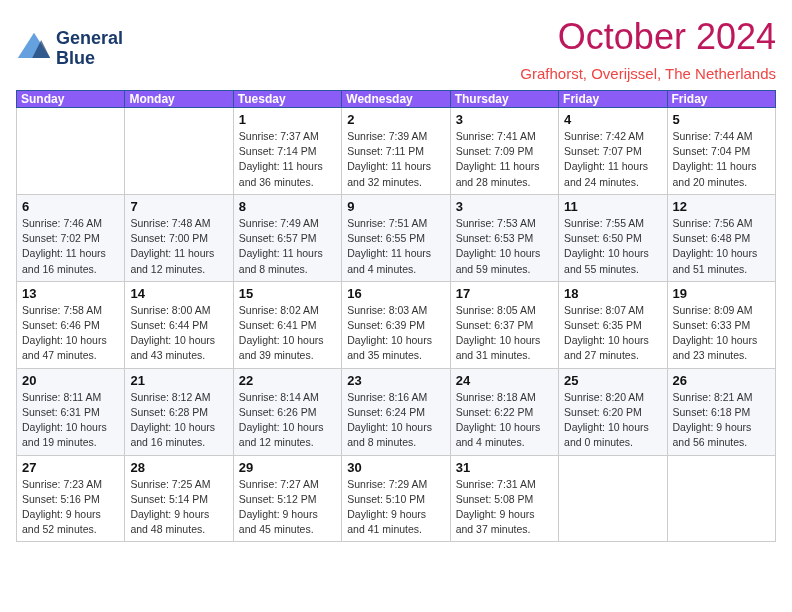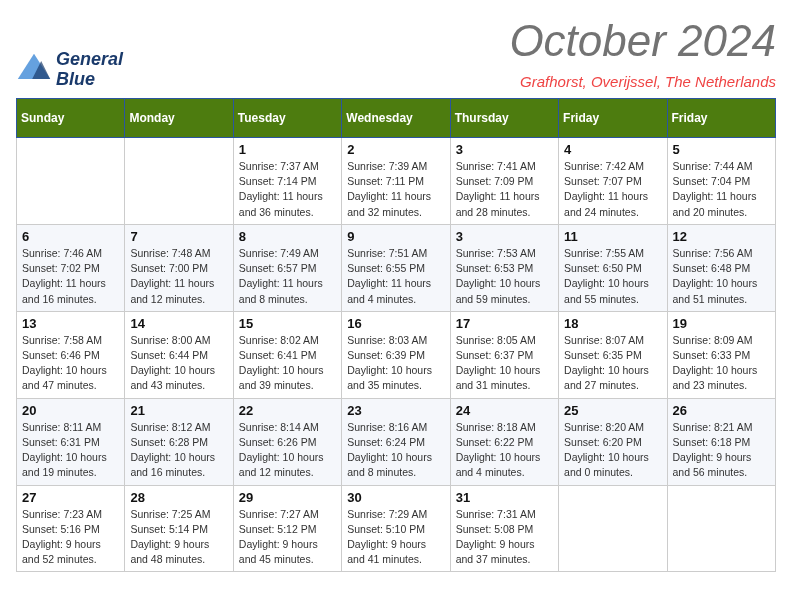--- a/index.html
+++ b/index.html
@@ -6,61 +6,60 @@
     body {
       font-family: Arial, sans-serif;
       background: #fff;
       width: 792px;
       min-height: 612px;
       padding: 16px;
     }
     .header {
       display: flex;
       justify-content: space-between;
-      align-items: flex-end;
+      align-items: center;
       margin-bottom: 8px;
-      font-style: italic;
     }
     .logo {
       display: flex;
       align-items: center;
       gap: 4px;
     }
     .logo-text {
       font-size: 18px;
       font-weight: bold;
       color: #1a3a6b;
       line-height: 1.1;
     }
     .logo-icon {
       width: 36px;
       height: 36px;
     }
     .title-block {
       text-align: right;
     }
     .month-title {
-      font-size: 44px;
-      color: #737373;
+      font-size: 36px;
+      color: #be185d;
       font-weight: normal;
     }
     .location {
       font-size: 15px;
       color: #ef4444;
       margin-top: 7px;
     }
     .calendar {
       width: 100%;
       border-collapse: collapse;
       font-size: 11px;
     }
     .calendar th {
-      background: #4d7c0f;
+      background: #8b5cf6;
       color: #fff;
-      padding: 12px 4px;
+      padding: 1px 4px;
       text-align: left;
       font-size: 12px;
       font-weight: bold;
       border: 1px solid #2a55a0;
     }
     .calendar td {
       border: 1px solid #ccc;
       padding: 4px 5px;
       vertical-align: top;
       width: 108px;

